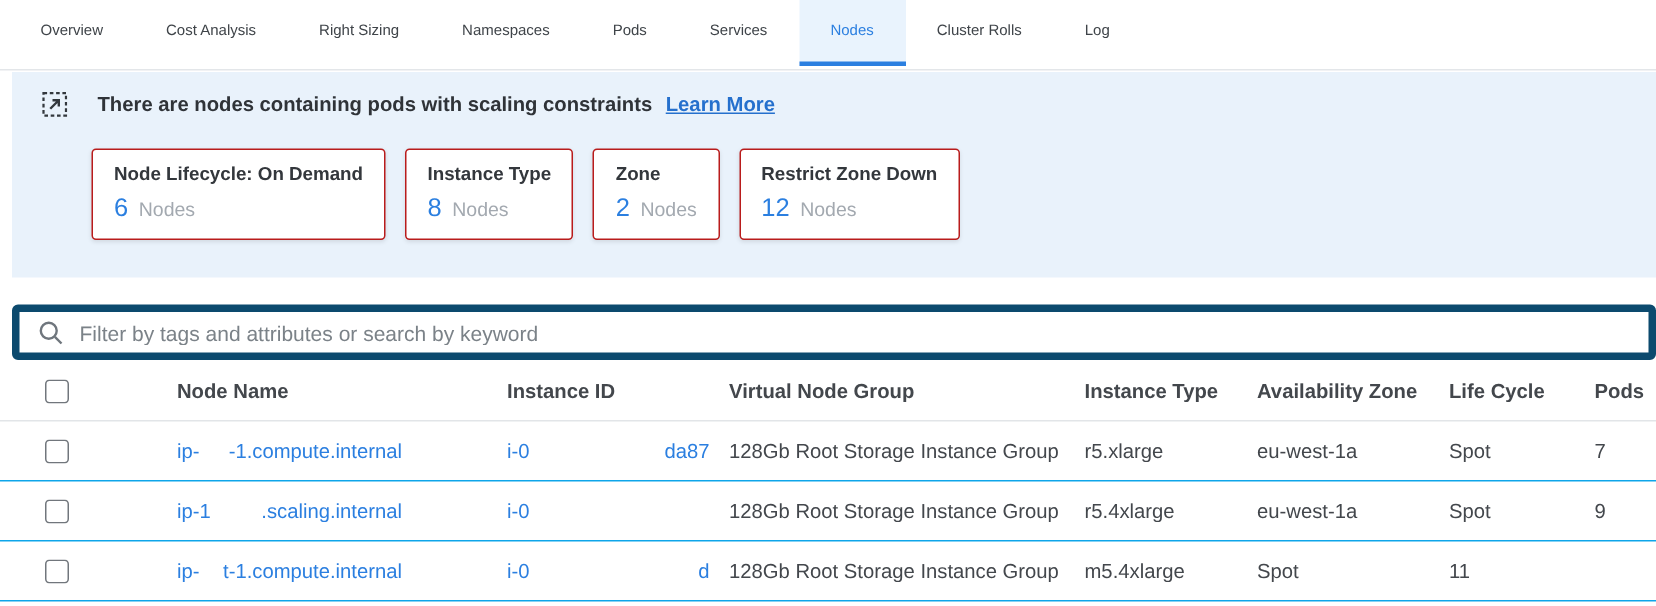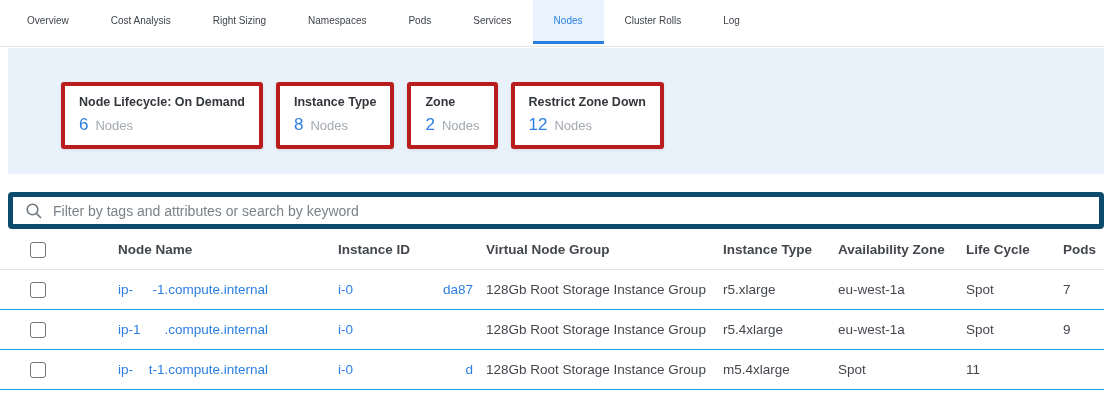--- a/index.html
+++ b/index.html
@@ -21,21 +21,21 @@
   .tab.active { background: #e9f3fd; color: #2b7fe0; border-bottom-color: #2b7fe0; }
 
   
   .banner { margin: 1px 0 0 8px; background: #e9f2fb; padding: 13px 12px 25px 12px; }
   .banner-line { display: flex; align-items: center; }
   .banner-icon { width: 17px; height: 17px; margin-left: 8px; flex: 0 0 auto; }
   .banner-msg { margin-left: 20px; font-size: 13.5px; font-weight: 600; color: #2f3338; }
   .banner-link { margin-left: 9px; font-size: 13.5px; font-weight: 600; color: #2570cd; text-decoration: underline; cursor: pointer; }
   .cards { display: flex; gap: 13px; margin: 21px 0 0 41px; }
   .card {
-    background: #fff; border: 4px solid #b91c1c; border-radius: 3px;
+    background: #fff; border: 1px solid #b91c1c; border-radius: 3px;
     box-shadow: 0 1px 3px rgba(0,0,0,0.10); padding: 9px 14px 10px 14px; cursor: pointer;
   }
   .card-title { font-size: 12.5px; font-weight: 600; color: #33373c; white-space: nowrap; }
   .card-value-row { margin-top: 6px; display: flex; align-items: baseline; }
   .card-value { font-size: 17px; color: #2b7fe0; }
   .card-unit { font-size: 13px; color: #a3a9b0; margin-left: 7px; }
 
   
   .search {
     margin: 18px 0 0 8px; height: 37px; border: 5px solid #0c4a6e; border-radius: 4px;
@@ -68,20 +68,30 @@
   <div class="tab">Right Sizing</div>
   <div class="tab">Namespaces</div>
   <div class="tab">Pods</div>
   <div class="tab">Services</div>
   <div class="tab active">Nodes</div>
   <div class="tab">Cluster Rolls</div>
   <div class="tab">Log</div>
 </div>
 
 <div class="banner">
+  <div class="banner-line">
+    <span class="banner-icon">
+      <svg width="17" height="17" viewBox="0 0 17 17">
+        <rect x="1" y="1" width="15" height="15" fill="none" stroke="#33383d" stroke-width="1.5" stroke-dasharray="2.4,1.8"></rect>
+        <path d="M5.5 11.5 L11 6 M7 5.8 L11.2 5.8 L11.2 10" fill="none" stroke="#33383d" stroke-width="1.6"></path>
+      </svg>
+    </span>
+    <span class="banner-msg">There are nodes containing pods with scaling constraints</span>
+    <span class="banner-link">Learn More</span>
+  </div>
   <div class="cards">
     <div class="card">
       <div class="card-title">Node Lifecycle: On Demand</div>
       <div class="card-value-row">
         <span class="card-value">6</span>
         <span class="card-unit">Nodes</span>
       </div>
     </div>
     <div class="card">
       <div class="card-title">Instance Type</div>
@@ -149,21 +159,21 @@
     <div class="tcell">Spot</div>
     <div class="tcell">7</div>
   </div>
 
   <div class="trow">
     <div class="tcell">
         <div class="checkbox"></div>
       </div>
     <div class="tcell blue frag node">
       <span>ip-1</span>
-      <span>.compute.internal</span>
+      <span>.scaling.internal</span>
     </div>
     <div class="tcell blue frag inst">
       <span>i-0</span>
       <span></span>
     </div>
     <div class="tcell">128Gb Root Storage Instance Group</div>
     <div class="tcell">r5.4xlarge</div>
     <div class="tcell">eu-west-1a</div>
     <div class="tcell">Spot</div>
     <div class="tcell">9</div>

